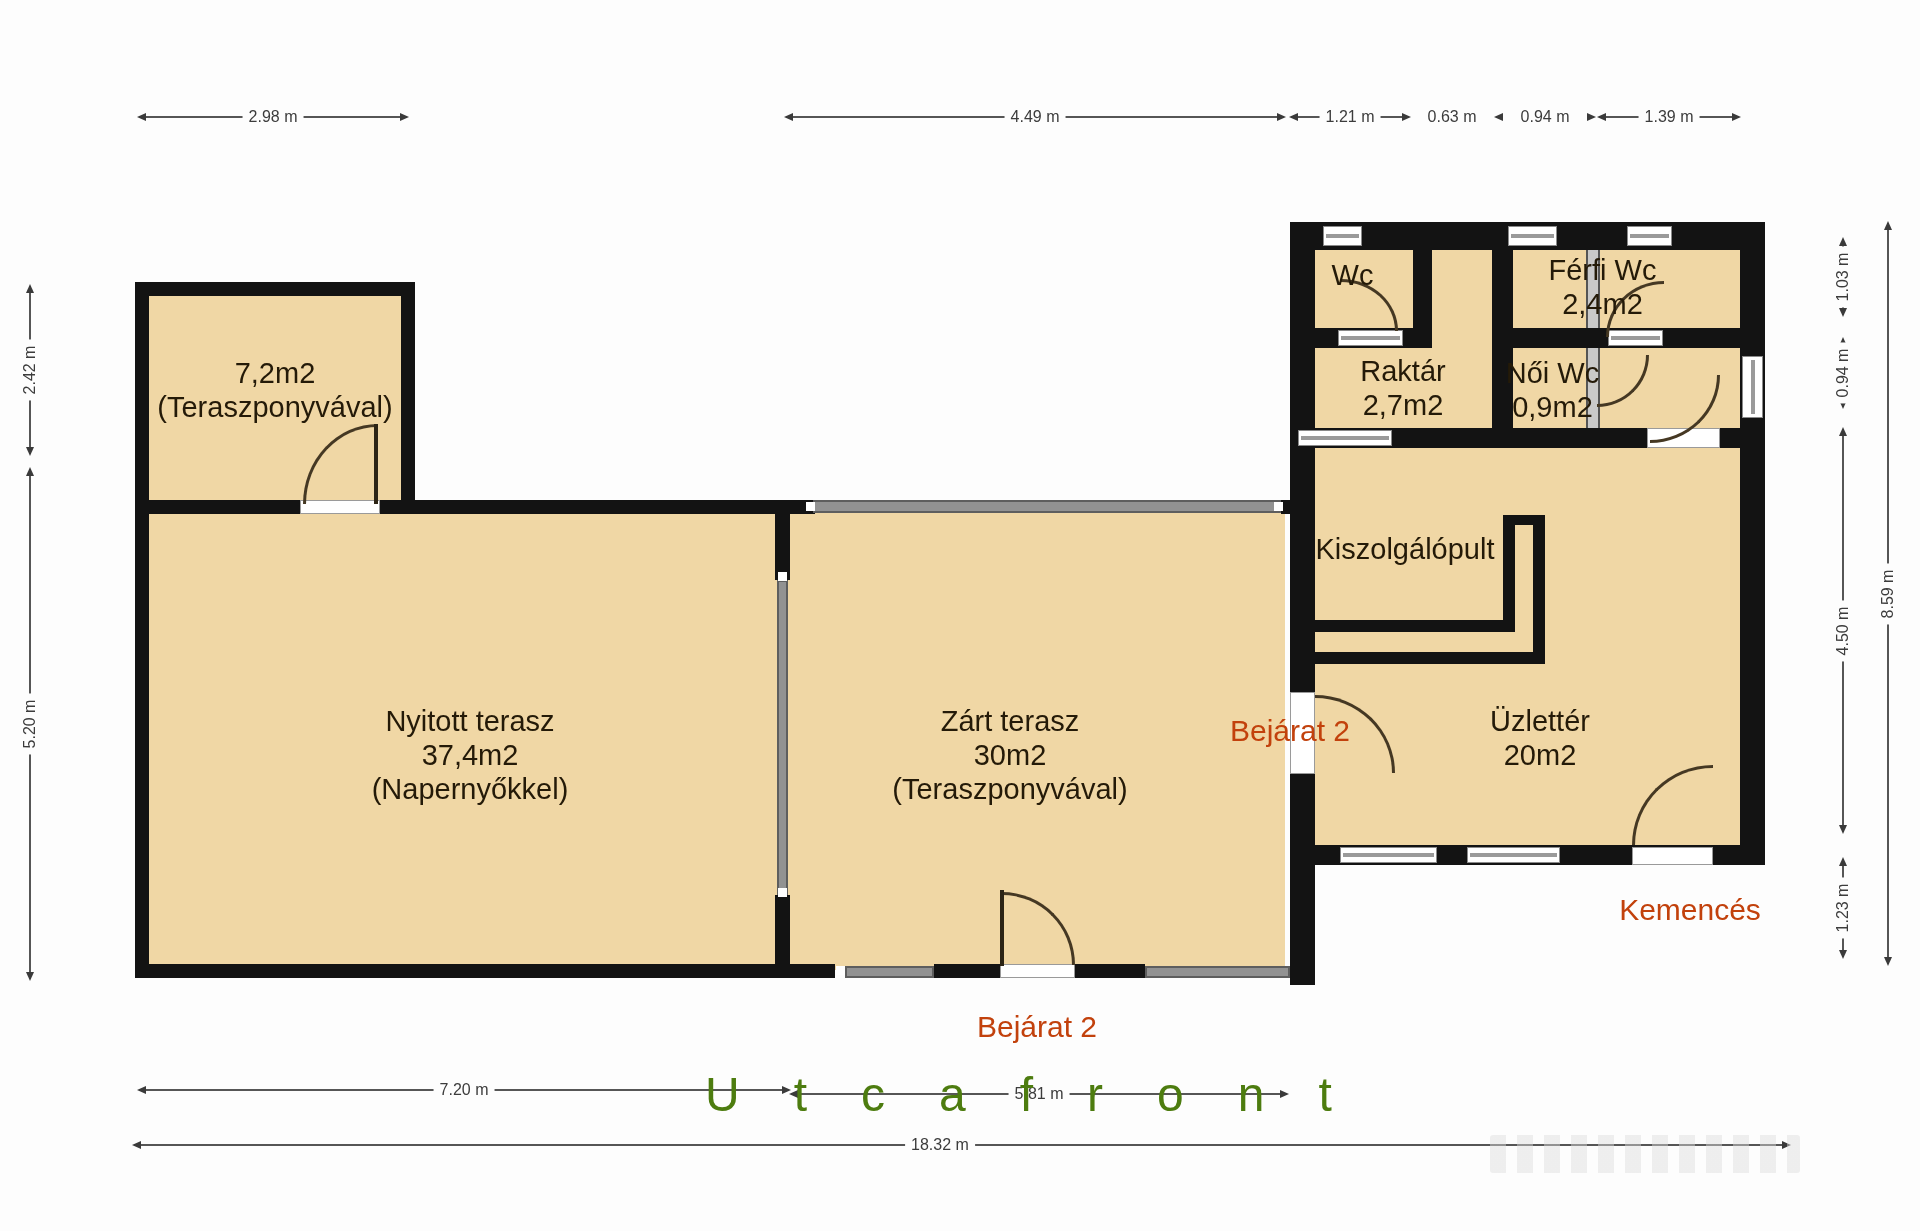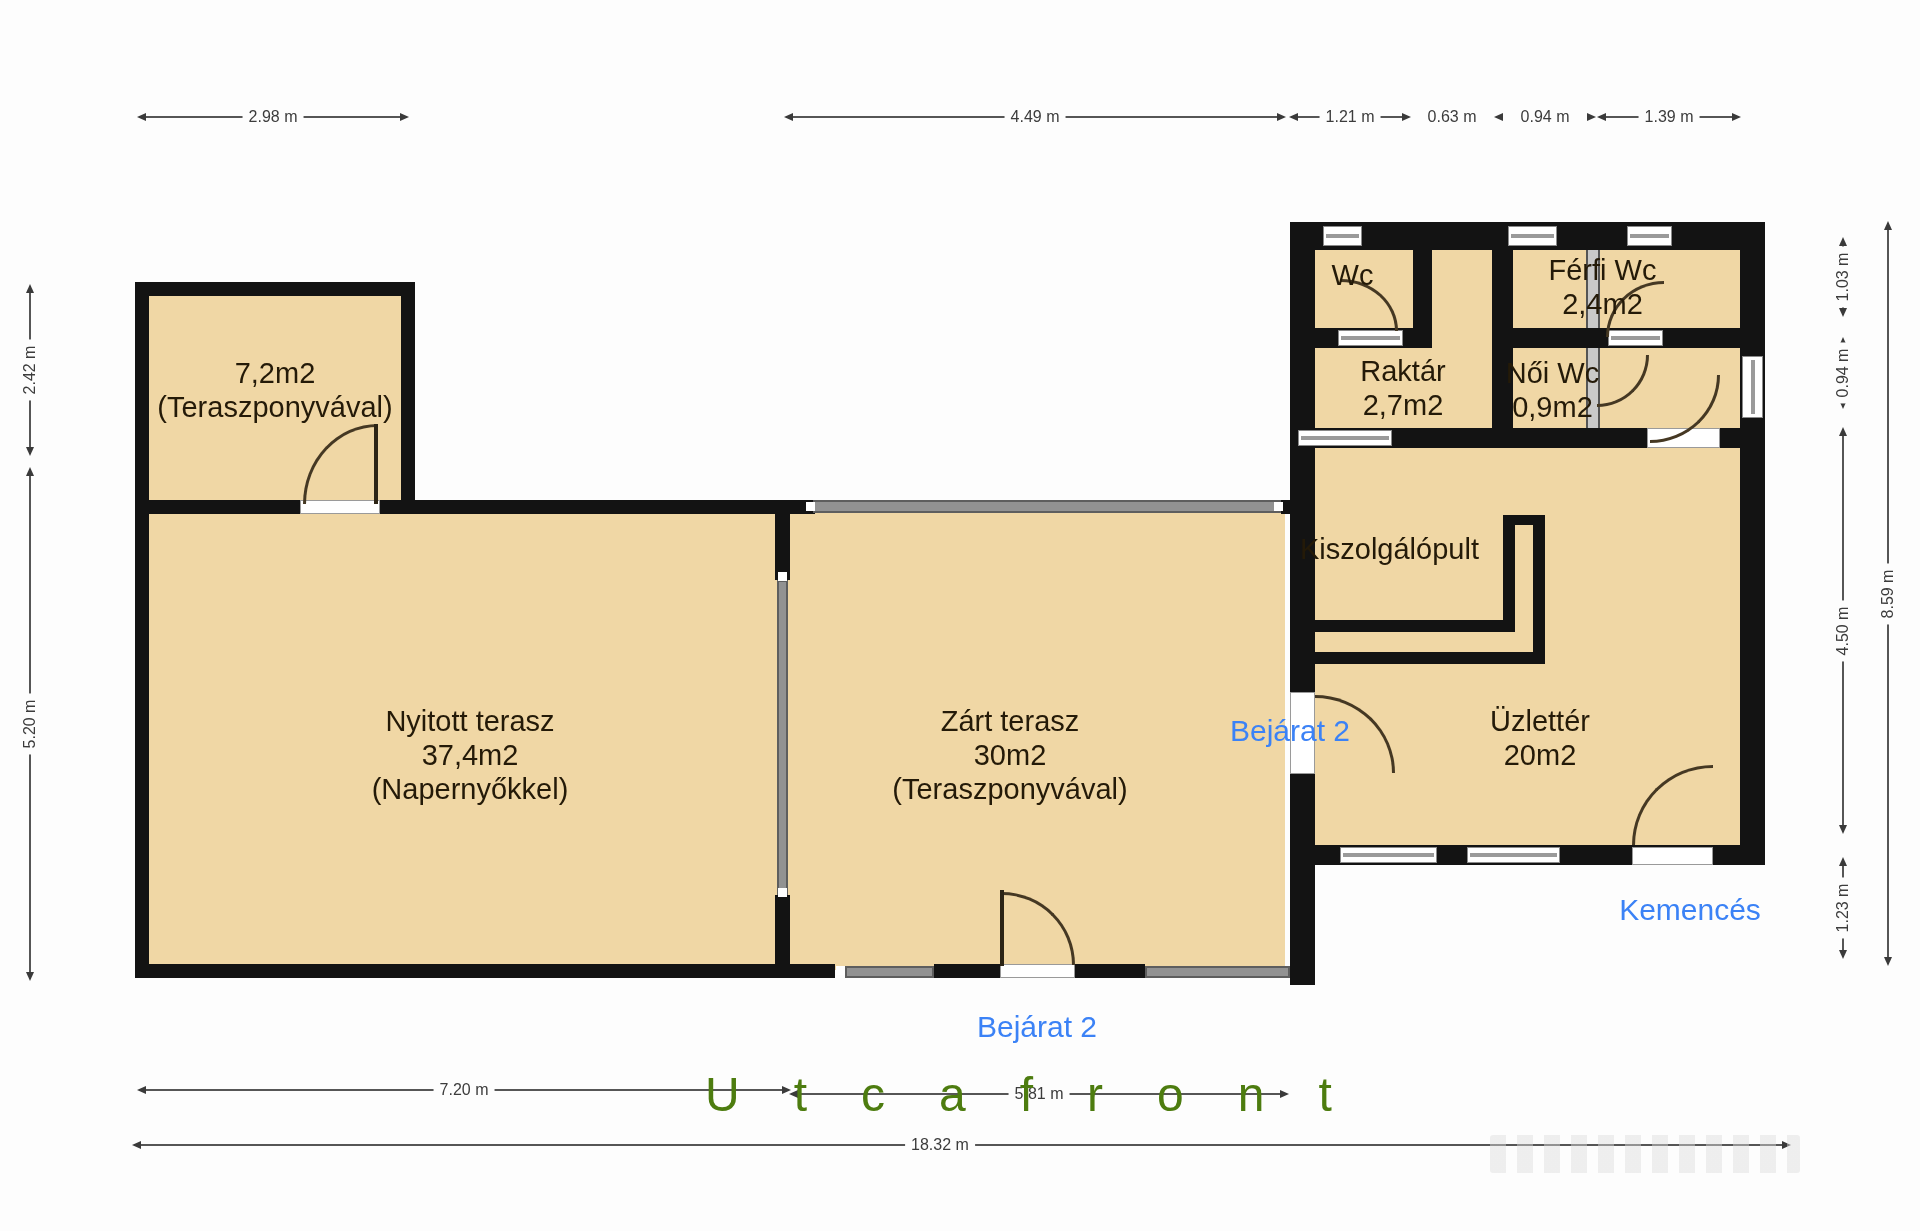--- a/index.html
+++ b/index.html
@@ -13,22 +13,22 @@
   .winv::after{left:50%;top:3px;bottom:3px;right:auto;margin:0 0 0 -2px;width:4px;height:auto}
   .door{position:absolute;background:#fff;border:1px solid #9a9a9a;box-sizing:border-box}
   .arc{position:absolute;border:0 solid #453823;box-sizing:border-box}
   .arc.tl{border-left-width:3px;border-top-width:3px;border-radius:100% 0 0 0}
   .arc.tr{border-top-width:3px;border-right-width:3px;border-radius:0 100% 0 0}
   .arc.br{border-right-width:3px;border-bottom-width:3px;border-radius:0 0 100% 0}
   .leaf{position:absolute;background:#2c2415}
   .dot{position:absolute;background:#fff;width:9px;height:9px}
   .part{position:absolute;background:#c9c9c9;border-left:2px solid #555;border-right:2px solid #555;box-sizing:border-box}
   .rlabel{position:absolute;text-align:center;font-size:29px;line-height:34px;color:#241a08;white-space:nowrap}
-  .rlabel.la{text-align:left}
-  .big{position:absolute;text-align:center;font-size:30px;color:#3b82f6;white-space:nowrap}
+  .rlabel.la{text-align:center}
+  .big{position:absolute;text-align:center;font-size:30px;color:#c2410c;white-space:nowrap}
   .dim{position:absolute;color:#3c3c3c;font-size:16px}
   .dim .ln{position:absolute;background:#565656}
   .dim.h{height:14px}
   .dim.h .ln{left:1px;right:1px;top:6px;height:2px}
   .dim.v{width:14px}
   .dim.v .ln{top:1px;bottom:1px;left:6px;width:2px}
   .dim .a{position:absolute;width:0;height:0;border:4px solid transparent}
   .dim.h .a.l{left:-1px;top:3px;border-left:0;border-right:9px solid #3a3a3a}
   .dim.h .a.r{right:-1px;top:3px;border-right:0;border-left:9px solid #3a3a3a}
   .dim.v .a.t{top:-1px;left:3px;border-top:0;border-bottom:9px solid #3a3a3a}

